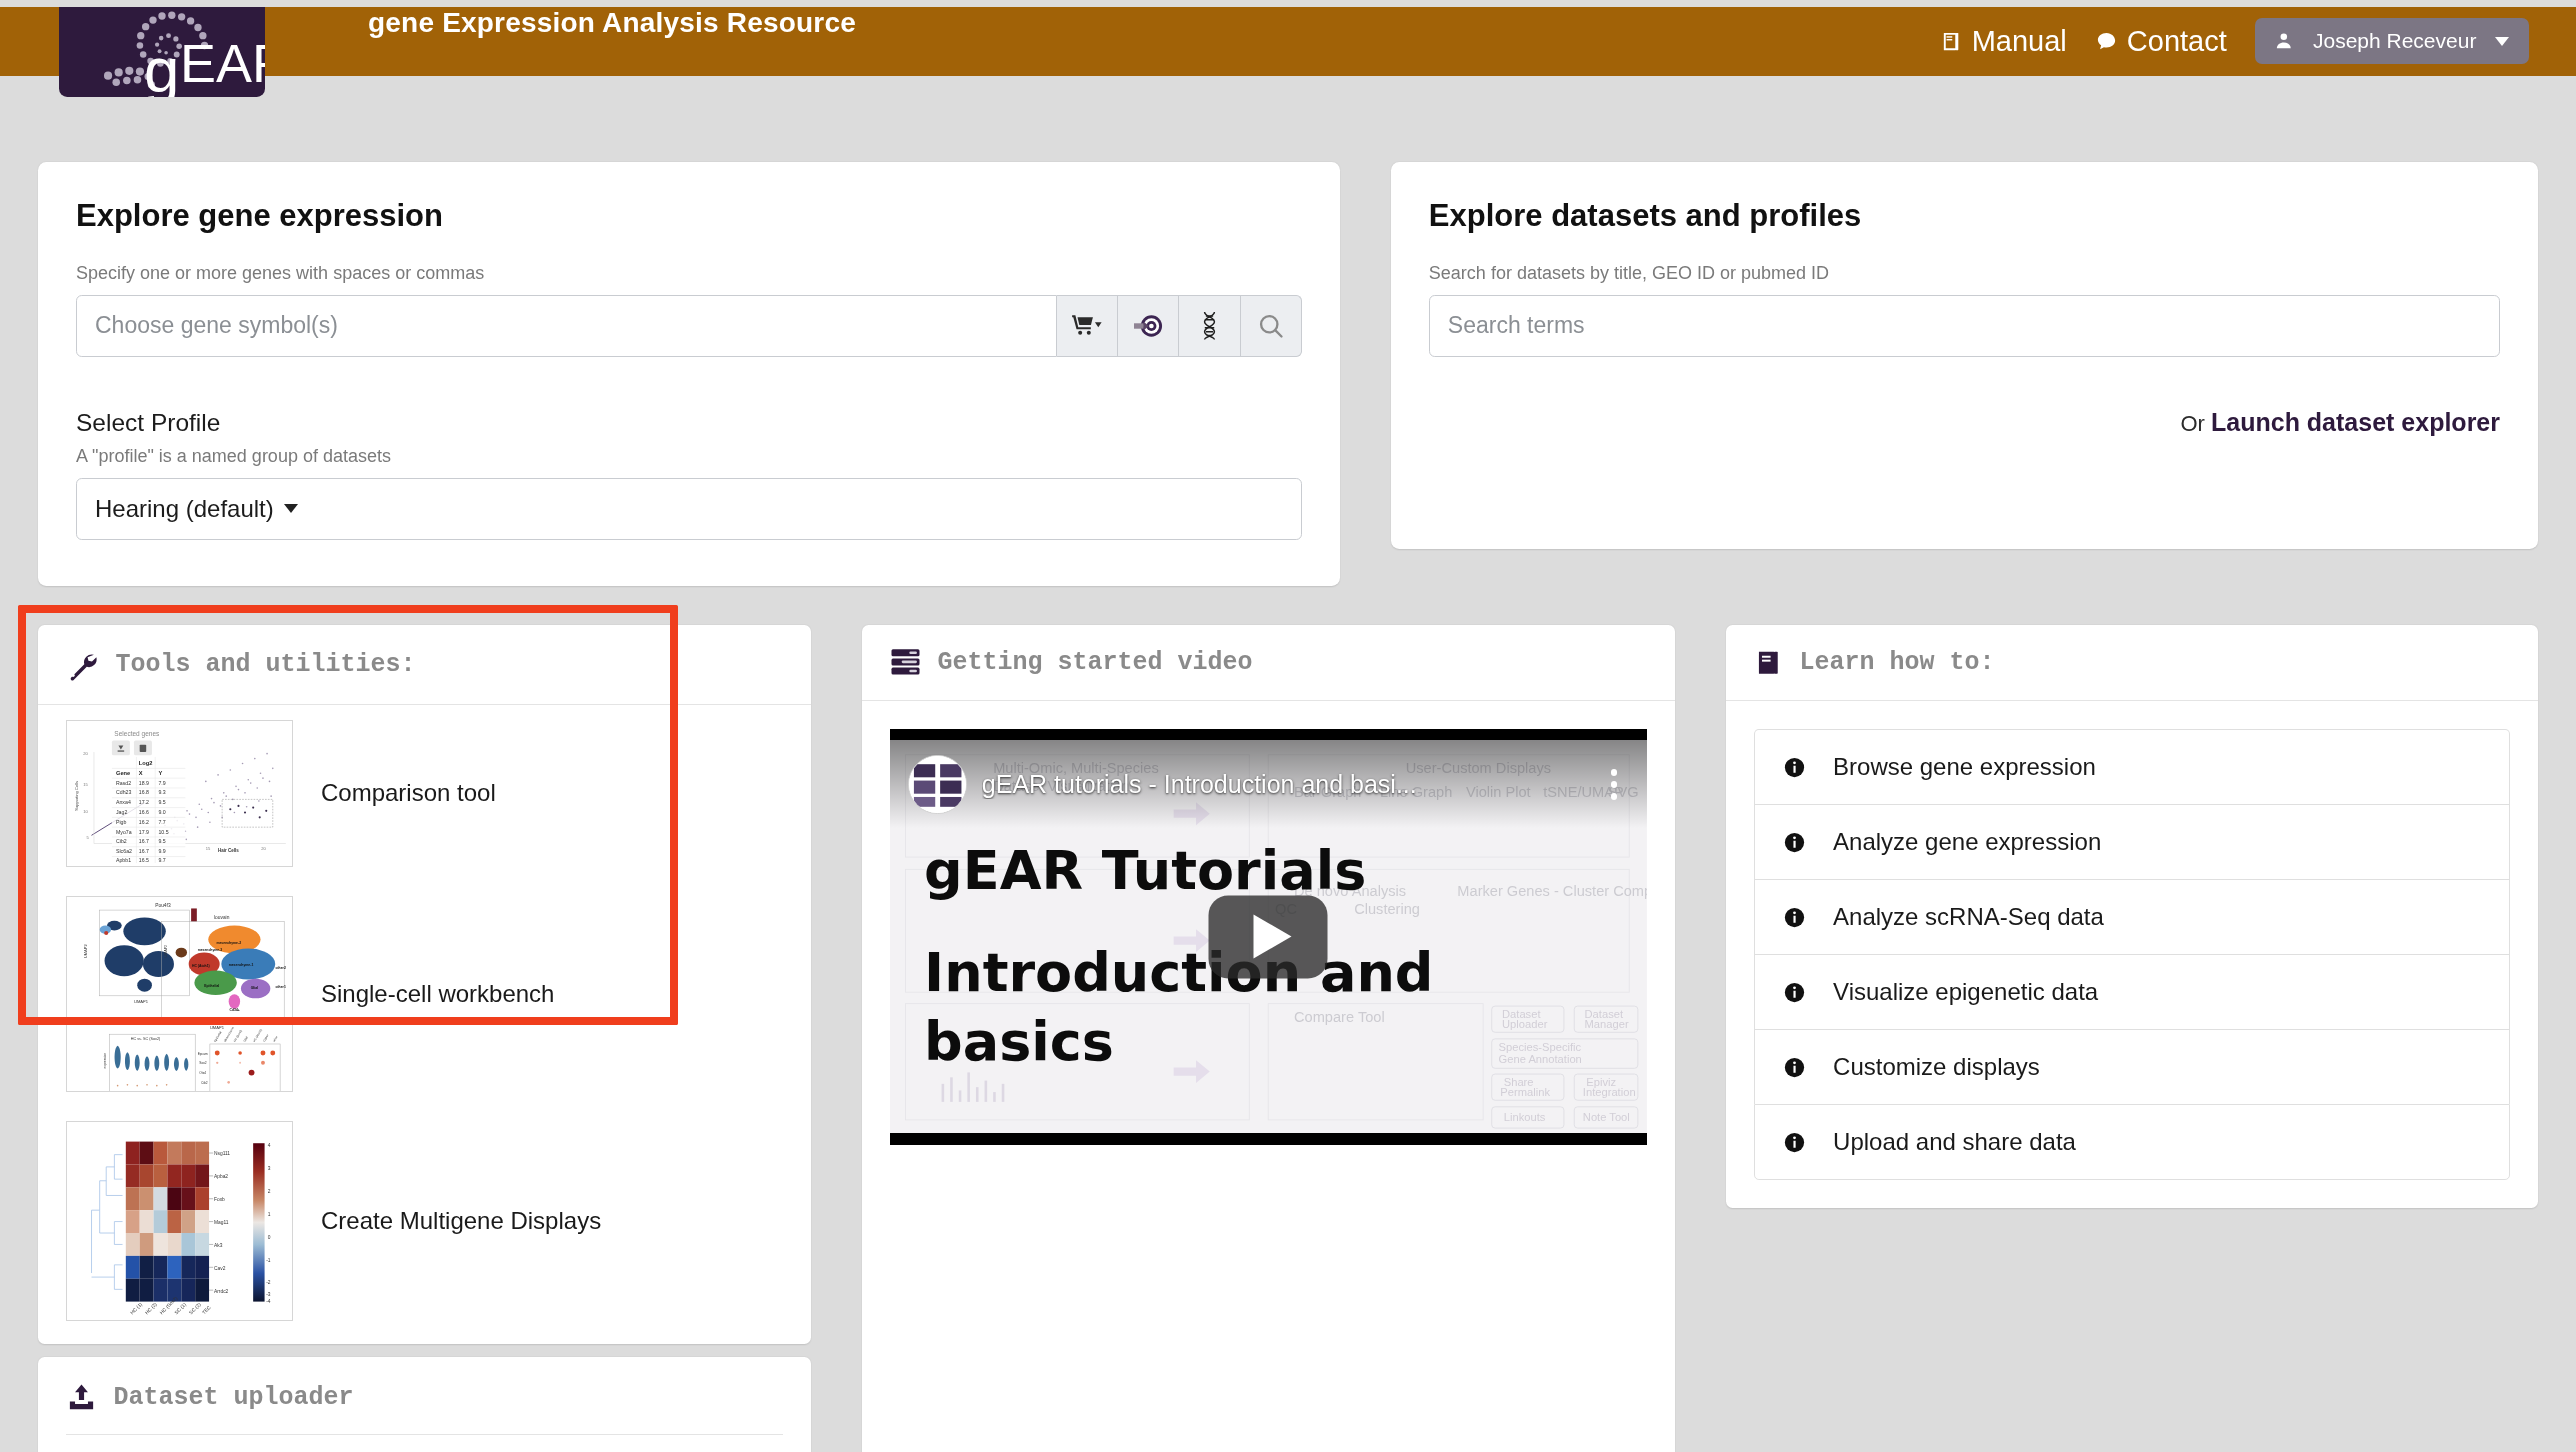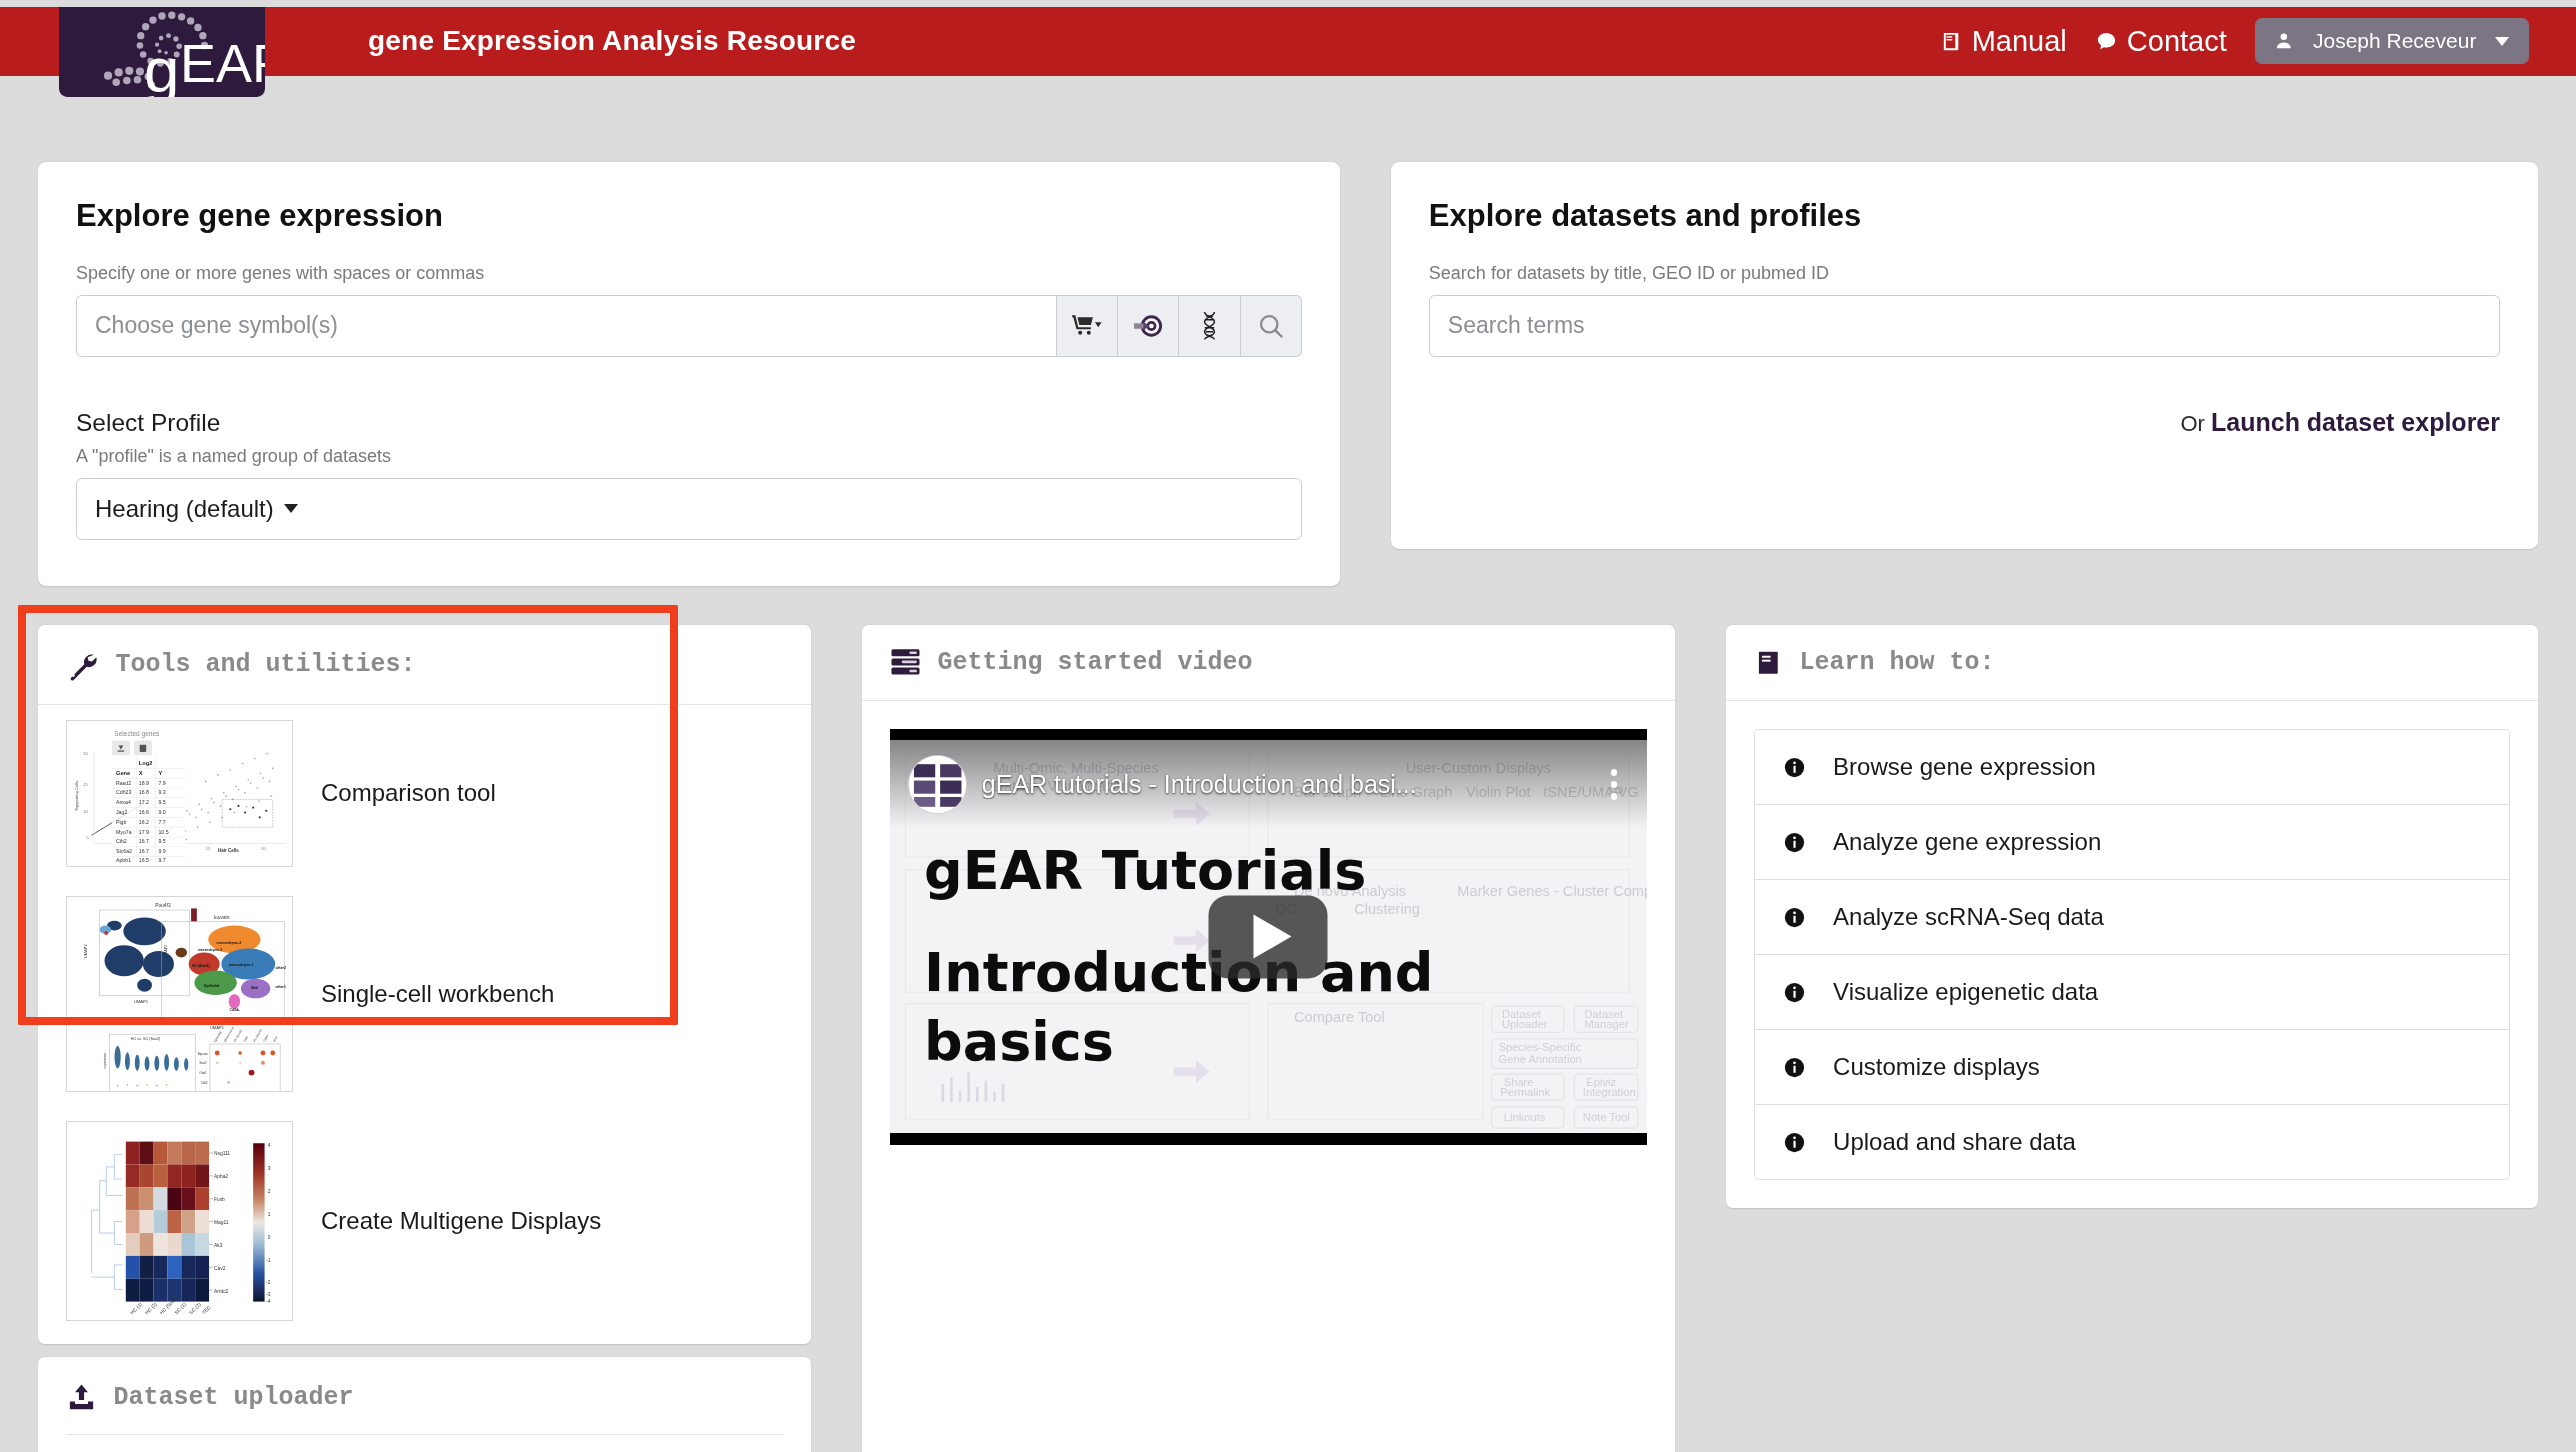--- a/index.html
+++ b/index.html
@@ -9,23 +9,22 @@
     font-family: "Liberation Sans", sans-serif;
     overflow: hidden;
   }
 
   
   .top-strip { height: 6.5px; background: #dcdcdc; }
 
   .navbar {
     position: relative;
     height: 69px;
-    background: #b91c1c;
+    background: #a16207;
     display: flex;
-    align-items: center;
   }
   .brand-title {
     color: #ffffff;
     font-size: 28px;
     font-weight: bold;
     margin-left: 368px;
     letter-spacing: 0.2px;
   }
   .nav-right {
     margin-left: auto;

